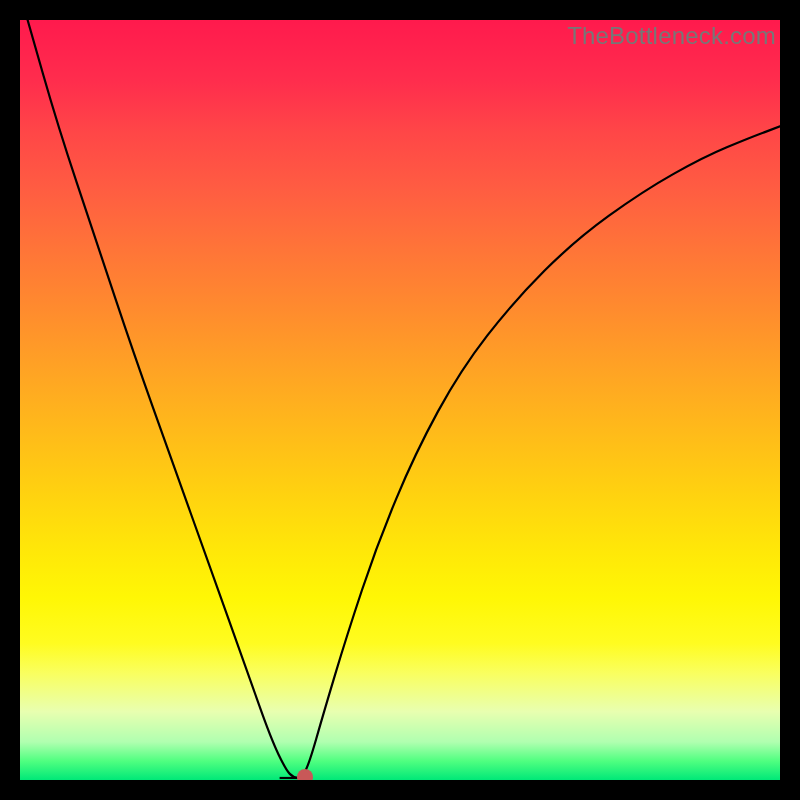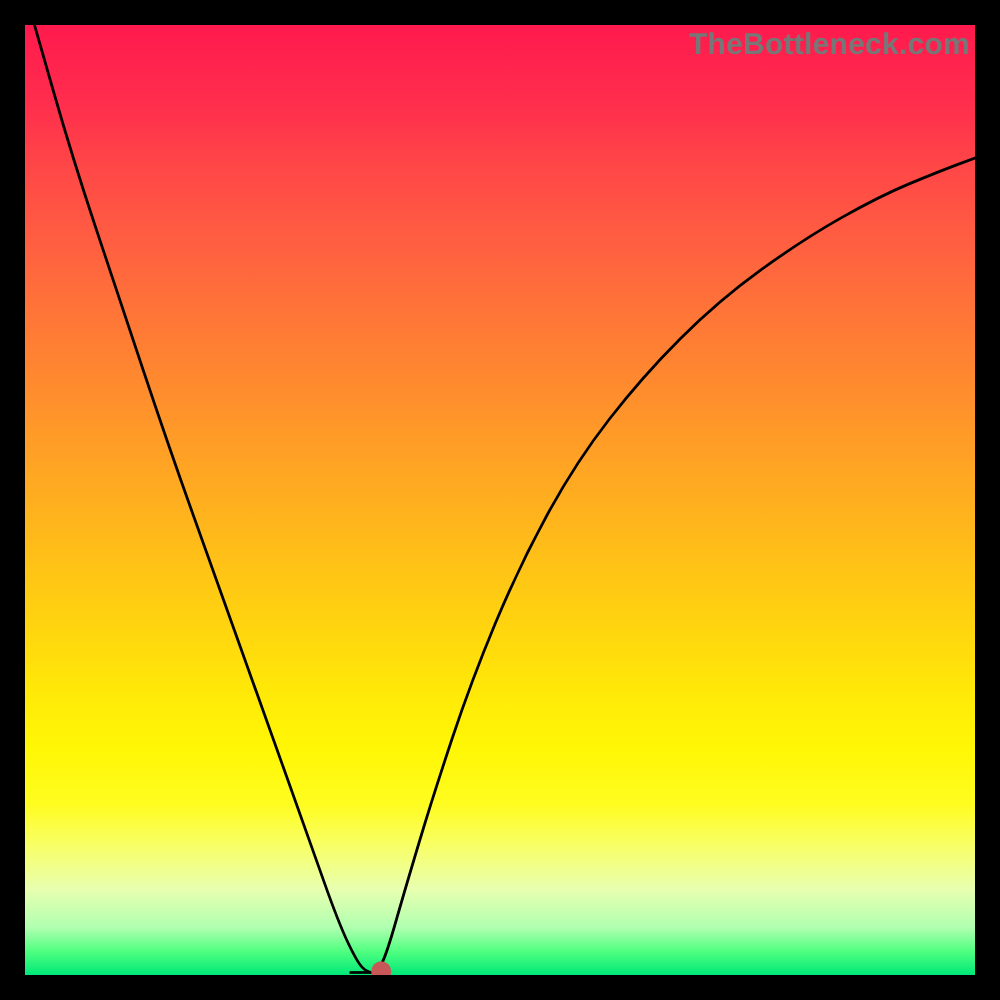--- a/index.html
+++ b/index.html
@@ -43,21 +43,21 @@
       #00e878 100%
     );
     
   }
   .watermark {
     position: absolute;
     top: 2px;
     right: 4px;
     color: #777;
     font-size: 24px;
-    font-weight: 700;
+    font-weight: 400;
     letter-spacing: 0.2px;
   }
   svg.curve {
     position: absolute;
     left: 0;
     top: 0;
     width: 760px;
     height: 760px;
     pointer-events: none;
   }

